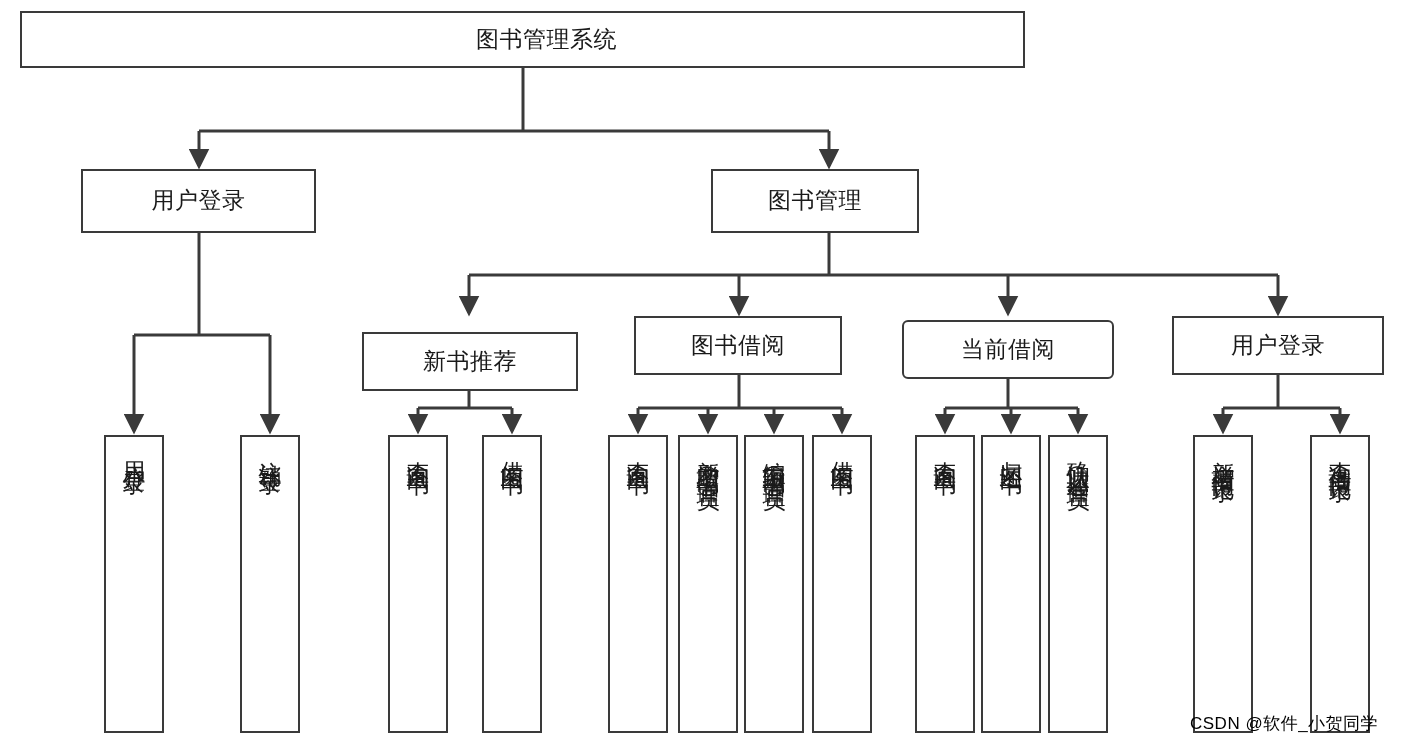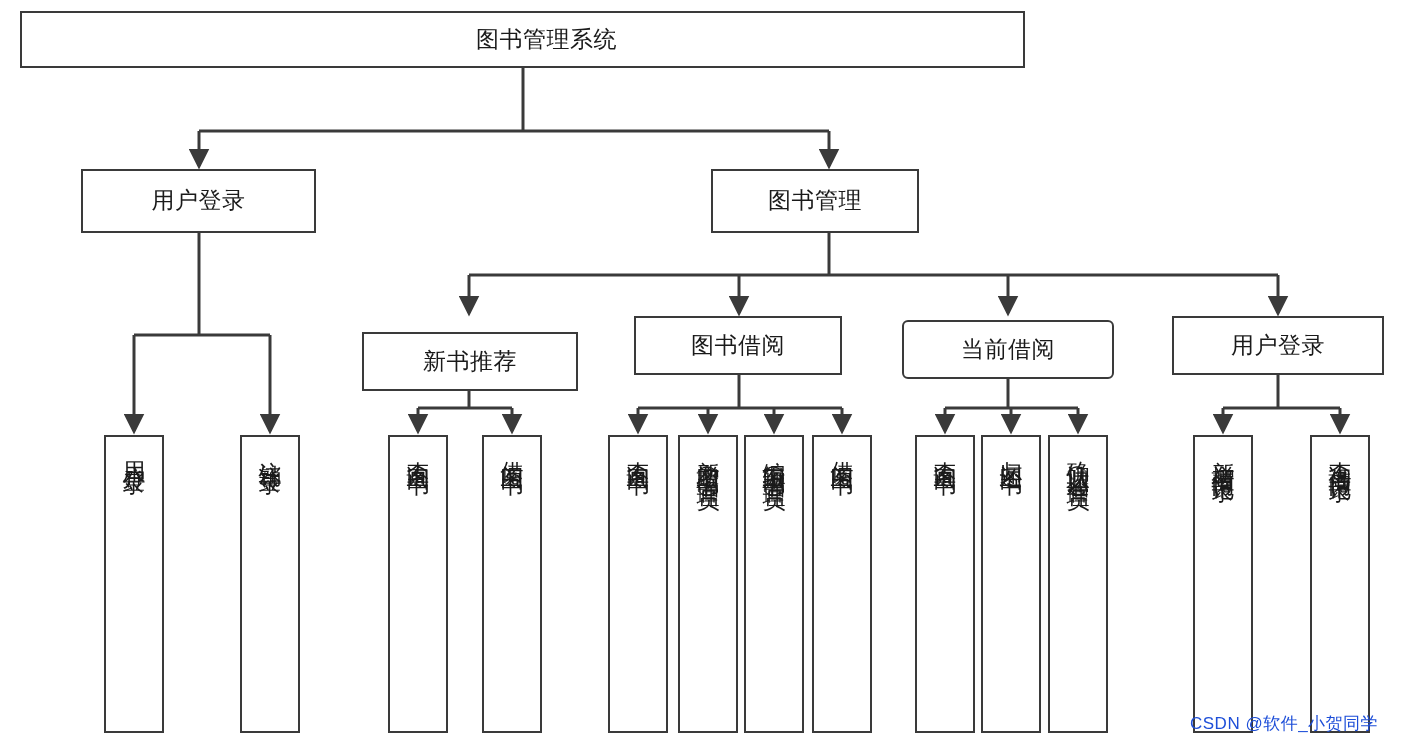--- a/index.html
+++ b/index.html
@@ -63,21 +63,21 @@
     line-height: 1.0;
     letter-spacing: 4px;
     white-space: nowrap;
     text-align: left;
   }
   .watermark {
     position: absolute;
     left: 1190px;
     top: 712px;
     font-size: 17px;
-    color: #1d4ed8;
+    color: #000000;
     letter-spacing: 0.5px;
     z-index: 5;
     white-space: nowrap;
     font-family: "Liberation Sans", "DejaVu Sans", sans-serif;
   }
 </style>
 </head>
 <body>
 
 <div id="canvas">

